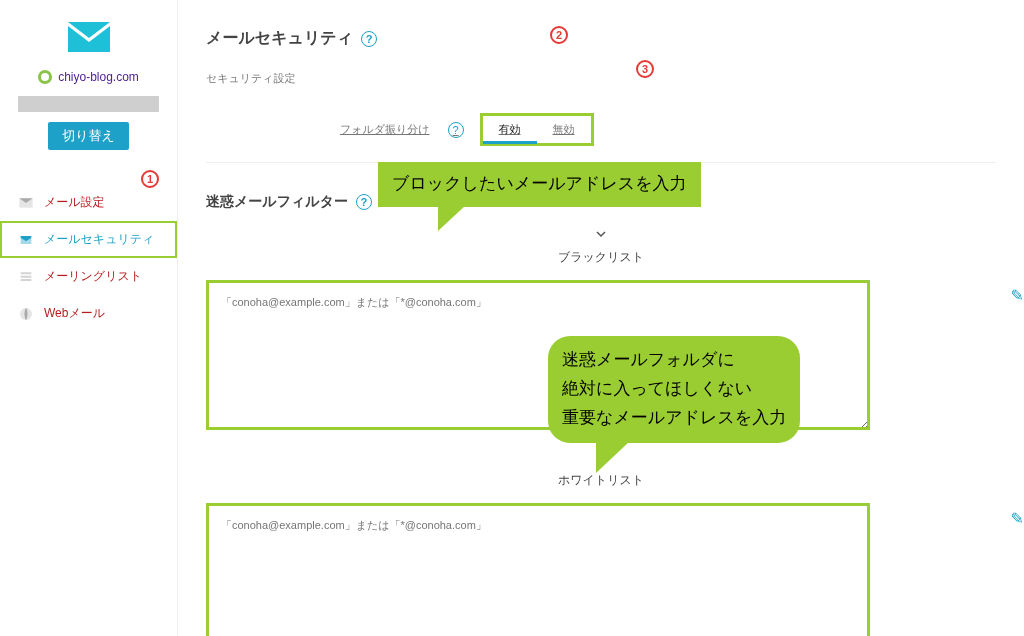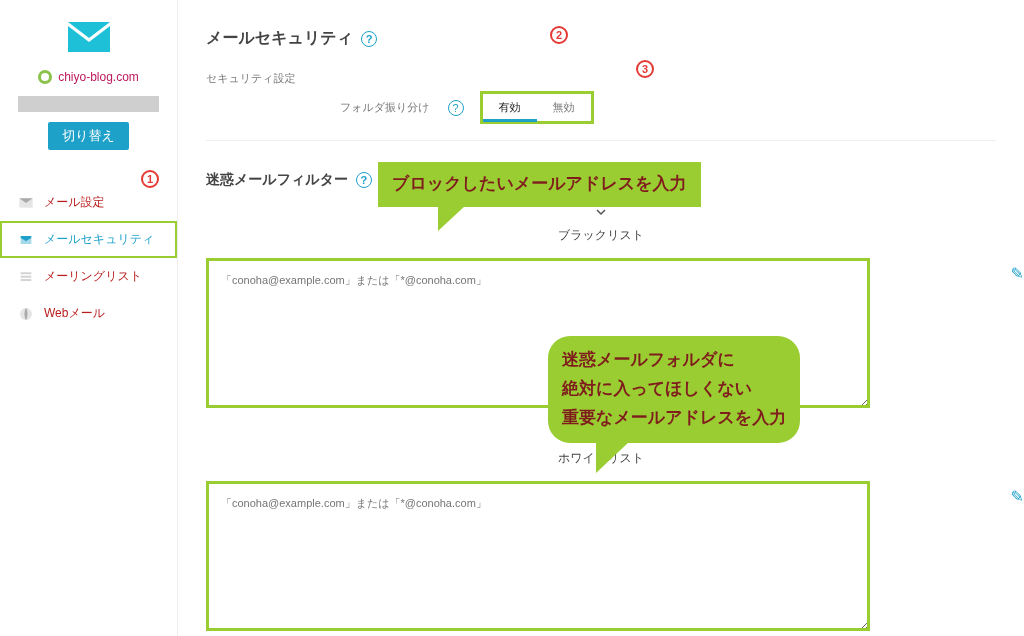--- a/index.html
+++ b/index.html
@@ -1,21 +1,21 @@
 <!DOCTYPE html>
 <html><head>
 <meta charset="utf-8">
 <style>
   * { box-sizing: border-box; margin: 0; padding: 0; }
   html, body { width: 1024px; height: 636px; font-family: "Hiragino Kaku Gothic Pro","Yu Gothic","Meiryo",sans-serif; background:#fff; color:#444; }
   body { display:flex; }
   
   .sidebar { width: 178px; flex: 0 0 178px; border-right:1px solid #eee; padding-top:20px; text-align:center; }
   .mail-icon svg { width:46px; height:34px; }
-  .site { margin-top:12px; font-size:12px; color:#be185d; display:flex; align-items:center; justify-content:center; gap:6px;}
+  .site { margin-top:12px; font-size:12px; color:#4c1d95; display:flex; align-items:center; justify-content:center; gap:6px;}
   .site-dot { width:14px; height:14px; border-radius:50%; background:#8bc34a; display:inline-block; position:relative;}
   .site-dot::after{content:""; position:absolute; inset:3px; background:#fff; border-radius:50%;}
   .grey-bar { height:16px; background:#cfcfcf; margin:12px 18px 10px; }
   .btn-switch { display:inline-block; background:#1ea1c9; color:#fff; font-size:13px; padding:5px 14px; border-radius:2px;}
   .nav { margin-top:34px; }
   .nav-item { display:flex; align-items:center; gap:10px; padding:10px 18px; font-size:12px; color:#b91c1c; text-align:left; cursor:pointer; }
   .nav-item .ic { width:16px; height:16px; display:inline-flex; align-items:center; justify-content:center; color:#aaa;}
   .nav-item.active { color:#1ea1c9; }
   .nav-item.active .ic { color:#1ea1c9; }
   .nav-highlight { outline:2px solid #9acd32; outline-offset:-2px; }
@@ -23,31 +23,31 @@
   .main { flex:1; padding:28px 28px 20px 28px; overflow:hidden; }
   .h1 { font-size:16px; font-weight:bold; display:flex; align-items:center; gap:8px; }
   .help { width:16px; height:16px; border:1px solid #1ea1c9; color:#1ea1c9; border-radius:50%; font-size:11px; display:inline-flex; align-items:center; justify-content:center; }
   .row { display:flex; align-items:center; gap:24px; margin-top:22px; font-size:12px; color:#666; }
   .label { width:110px; font-size:11px; color:#777; }
   .seg { display:flex; border:1px solid #ddd; }
   .seg button { background:#fff; border:none; padding:6px 16px; font-size:11px; color:#777; cursor:pointer; }
   .seg button.on { color:#222; position:relative; }
   .seg button.on::after{ content:""; position:absolute; left:0; right:0; bottom:-1px; height:3px; background:#1ea1c9;}
   .hl { outline:3px solid #9acd32; outline-offset:-1px; }
-  .row2 { display:flex; align-items:center; gap:18px; margin-top:7px; font-size:11px; color:#777; margin-left:134px;}
+  .row2 { display:flex; align-items:center; gap:18px; margin-top:29px; font-size:11px; color:#777; margin-left:134px;text-decoration:underline;}
   hr.sep { border:none; border-top:1px solid #eee; margin:18px 0 30px; }
   .h2 { font-size:14px; font-weight:bold; display:flex; align-items:center; gap:8px; }
   .acc-head { display:flex; align-items:center; gap:10px; font-size:12px; font-weight:normal; color:#444; margin-top:18px;flex-direction:column;}
   .chev { width:10px; height:10px; }
   .ta-wrap { position:relative; margin-top:14px; }
   .ta { width:664px; height:150px; border:1px solid #e0e0e0; resize:both; padding:14px; font-size:11px; color:#999; font-family:inherit; }
   .ta-hl { outline:3px solid #9acd32; outline-offset:-3px; }
   .pencil { position:absolute; right:-28px; top:6px; color:#1ea1c9; font-size:16px; cursor:pointer;}
   
-  .callout { position:absolute; background:#9acd32; color:#7f1d1d; font-weight:bold; padding:10px 14px; font-size:17px; line-height:1.7; white-space:nowrap; }
+  .callout { position:absolute; background:#9acd32; color:#000000; font-weight:normal; padding:10px 14px; font-size:17px; line-height:1.7; white-space:nowrap; }
   .callout.small { font-size:17px; padding:8px 14px;}
   .tail { position:absolute; width:0; height:0; }
   .circ-num { display:inline-flex; width:18px; height:18px; border:2px solid #e53935; color:#e53935; border-radius:50%; align-items:center; justify-content:center; font-size:11px; font-weight:bold; }
   .main { position:relative; }
   .sidebar { position:relative; }
   .num1 { position:absolute; right:18px; top:170px; }
   .num2 { position:absolute; left:372px; top:26px; }
   .num3 { position:absolute; left:458px; top:60px; }
 </style>
 </head>

